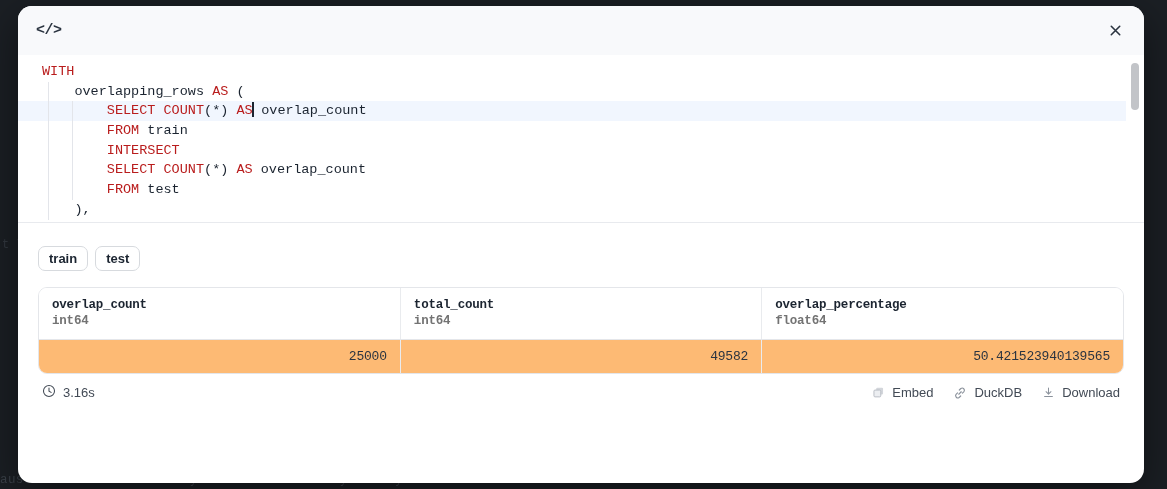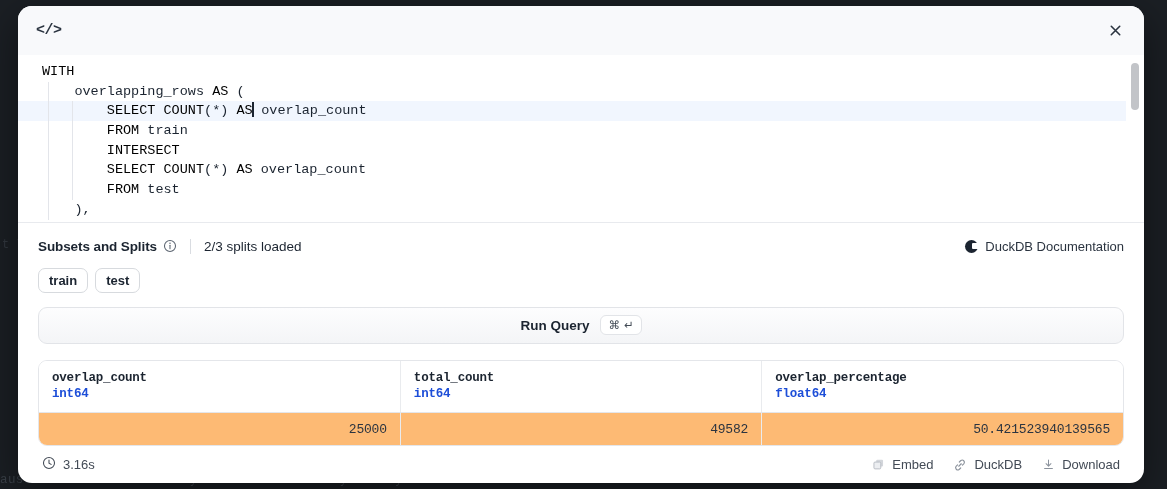--- a/index.html
+++ b/index.html
@@ -121,21 +121,21 @@
     line-height: 19.7px;
     color: #1b2430;
     white-space: pre;
   }
   .code-line {
     position: relative;
     padding-left: 24px;
     height: 19.7px;
   }
   .code-line.active { background: #f1f6fe; }
-  .kw { color: #000000; }
+  .kw { color: #b91c1c; }
   .indent-guide {
     position: absolute;
     top: 0;
     width: 1px;
     height: 19.7px;
     background: #e3e5ea;
   }
   .ig1 { left: 30px; }
   .ig2 { left: 54px; }
   #caret {
@@ -321,21 +321,21 @@
     font-family: "Liberation Mono", monospace;
     font-size: 12.5px;
     font-weight: 700;
     color: #1b2430;
     display: block;
     letter-spacing: -.2px;
   }
   .col-type {
     font-family: "Liberation Mono", monospace;
     font-size: 12.5px;
-    color: #1d4ed8;
+    color: #737373;
     display: block;
     margin-top: 2px;
     letter-spacing: -.2px;
   }
   #results-table td {
     padding: 9px 13px;
     border-right: 1px solid #e9ebee;
     background: #fdba74;
     text-align: right;
     font-family: "Liberation Mono", monospace;
@@ -397,53 +397,30 @@
 
   <div id="editor-wrap">
     <div id="gutter"></div>
     <div id="code"><div class="code-line"><span class="kw">WITH</span></div><div class="code-line"><span class="indent-guide ig1"></span><span>    overlapping_rows </span><span class="kw">AS</span><span> (</span></div><div class="code-line active"><span class="indent-guide ig1"></span><span class="indent-guide ig2"></span><span>        </span><span class="kw">SELECT COUNT</span><span>(*) </span><span class="kw">AS</span><span id="caret"></span><span> overlap_count</span></div><div class="code-line"><span class="indent-guide ig1"></span><span class="indent-guide ig2"></span><span>        </span><span class="kw">FROM</span><span> train</span></div><div class="code-line"><span class="indent-guide ig1"></span><span class="indent-guide ig2"></span><span>        </span><span class="kw">INTERSECT</span></div><div class="code-line"><span class="indent-guide ig1"></span><span class="indent-guide ig2"></span><span>        </span><span class="kw">SELECT COUNT</span><span>(*) </span><span class="kw">AS</span><span> overlap_count</span></div><div class="code-line"><span class="indent-guide ig1"></span><span class="indent-guide ig2"></span><span>        </span><span class="kw">FROM</span><span> test</span></div><div class="code-line"><span class="indent-guide ig1"></span><span>    ),</span></div></div>
     <div id="editor-scrollbar">
       <div id="editor-scroll-thumb"></div>
     </div>
   </div>
 
   <div id="splits-section">
-    <div id="splits-header">
-      <span id="splits-title">Subsets and Splits</span>
-      <span id="info-icon">
-        <svg width="14" height="14" viewBox="0 0 16 16" fill="none" stroke="currentColor" stroke-width="1.2">
-          <circle cx="8" cy="8" r="6.3"></circle>
-          <path d="M8 7.2 V11.2" stroke-linecap="round"></path>
-          <circle cx="8" cy="4.9" r=".85" fill="currentColor" stroke="none"></circle>
-        </svg>
-      </span>
-      <span id="splits-divider"></span>
-      <span id="splits-loaded">2/3 splits loaded</span>
-      <span id="duckdb-link">
-        <span id="duckdb-logo"></span>
-        <span>DuckDB Documentation</span>
-      </span>
-    </div>
     <div id="split-chips">
         <span class="chip loaded">
           <span>train</span>
         </span>
         <span class="chip loaded">
           <span>test</span>
         </span>
       </div>
   </div>
 
-  <div id="run-query-button">
-    <span id="run-query-label">Run Query</span>
-    <span id="run-query-shortcut">
-      <span>⌘</span>
-      <span>↵</span>
-    </span>
-  </div>
 
   <div id="results-card">
     <table id="results-table">
       <thead>
           <tr id="results-head-row">
             <th>
               <span class="col-name">overlap_count</span>
               <span class="col-type">int64</span>
             </th>
             <th>

